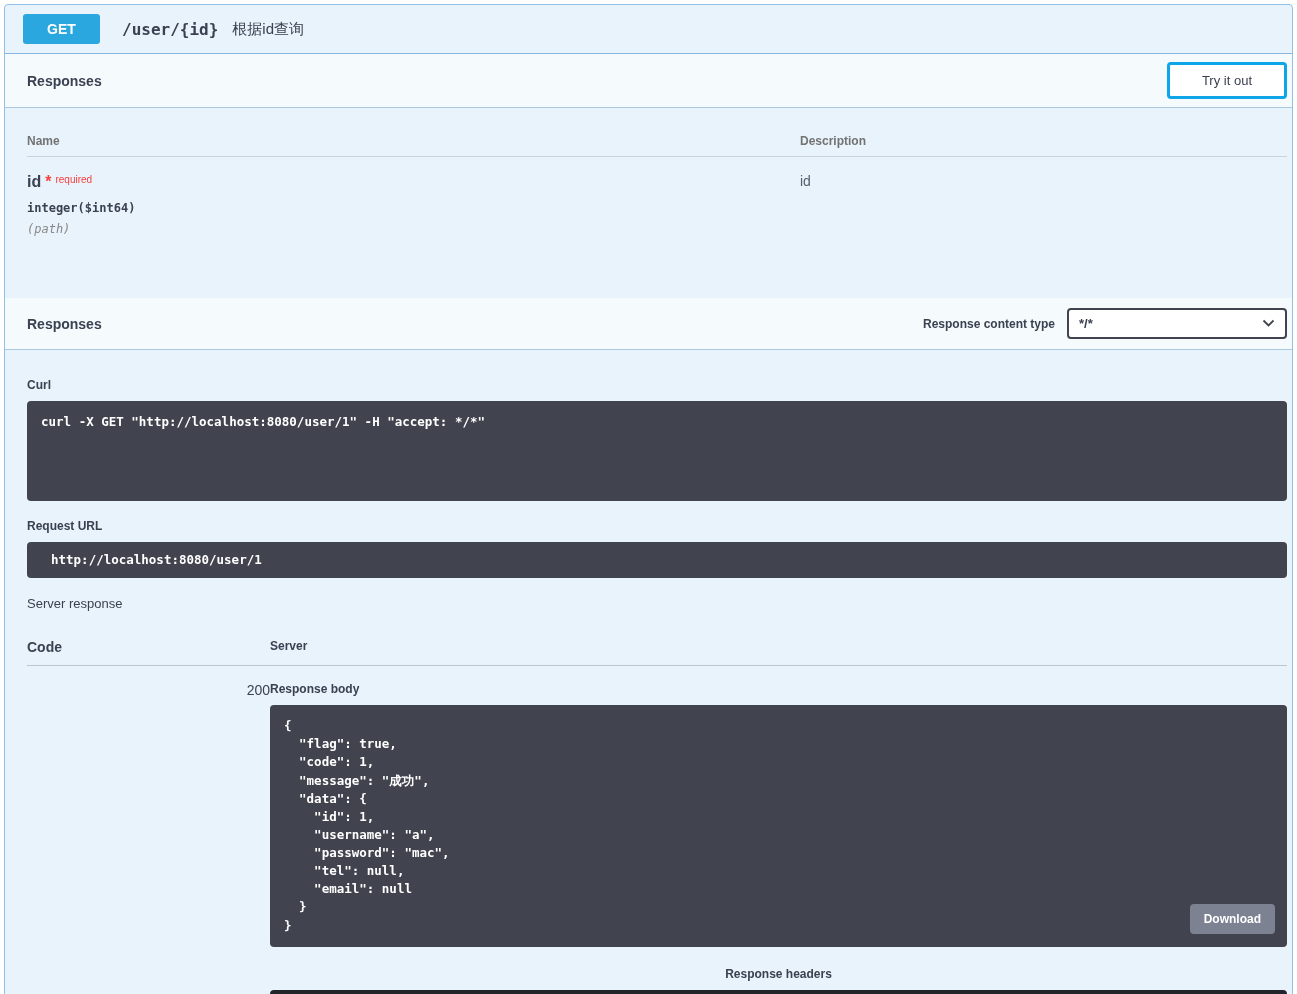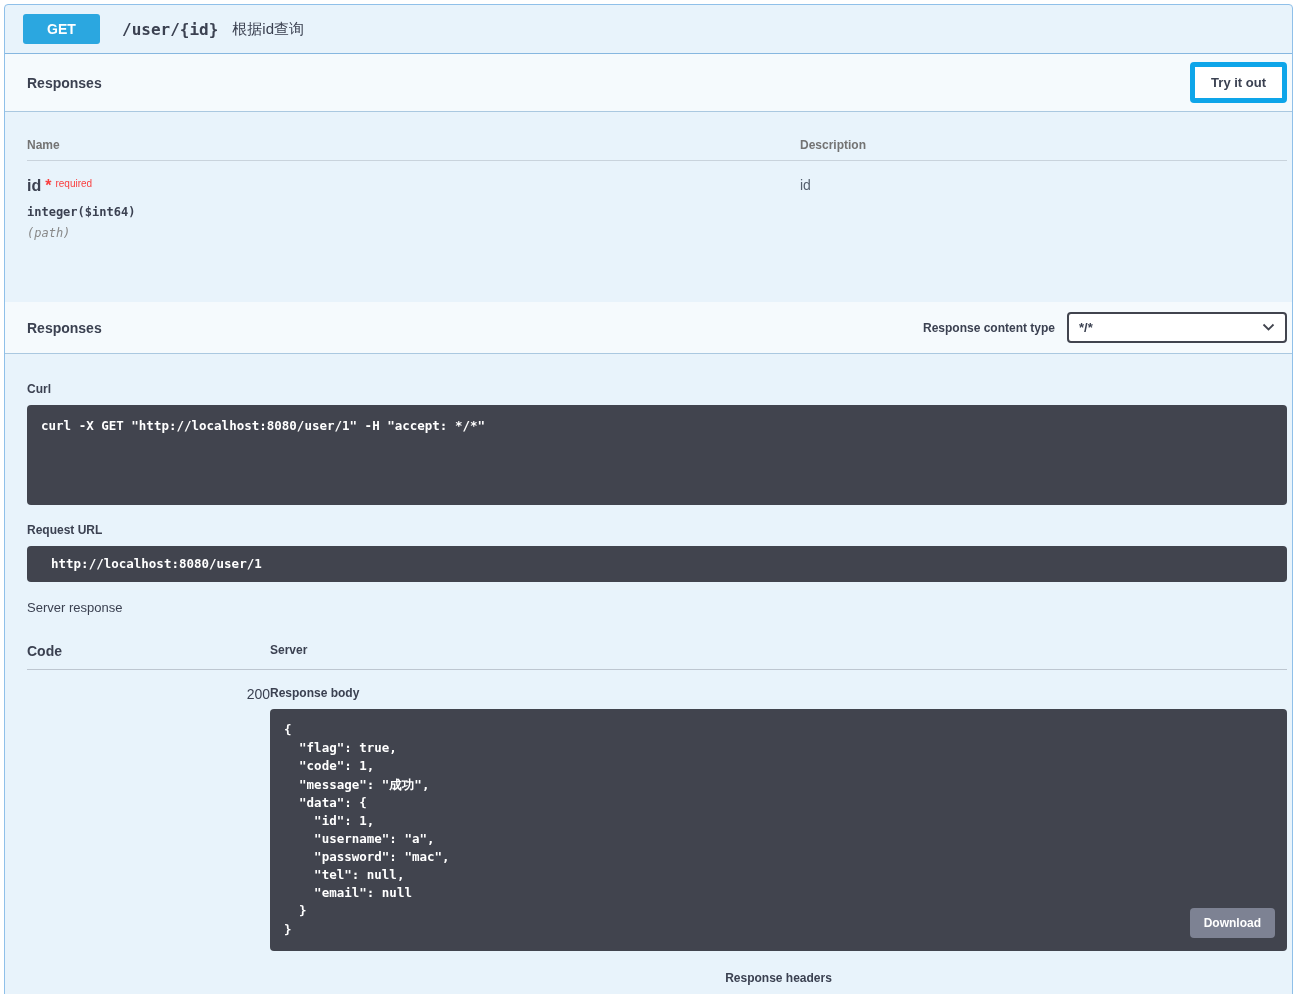--- a/index.html
+++ b/index.html
@@ -41,22 +41,22 @@
   .section-header {
     display: flex; align-items: center; justify-content: space-between;
     min-height: 52px;
     padding: 8px 5px 8px 22px;
     background: rgba(255,255,255,0.55);
     border-bottom: 1px solid var(--divider, #aac8e0);
   }
   .section-title { font-size: 14px; font-weight: 700; color: #3b4151; margin: 0; }
   .try-btn {
     background: #fff; color: #3b4151;
-    border: 5px solid #0ea5e9; border-radius: 4px;
-    padding: 8px 16px; font-size: 13px; font-weight: 700;
+    border: 3px solid #0ea5e9; border-radius: 4px;
+    padding: 8px 32px; font-size: 13px; font-weight: 400;
     font-family: "Liberation Sans", sans-serif; cursor: pointer;
   }
   .content-type-group { display: flex; align-items: center; }
   .content-type-label { font-size: 12px; font-weight: 700; margin-right: 12px; }
   .select-box {
     width: 220px; background: #fff;
     border: 2px solid #41444e; border-radius: 4px;
     padding: 6px 10px; font-size: 13px; font-weight: 700;
     display: flex; align-items: center; justify-content: space-between;
     cursor: pointer;

